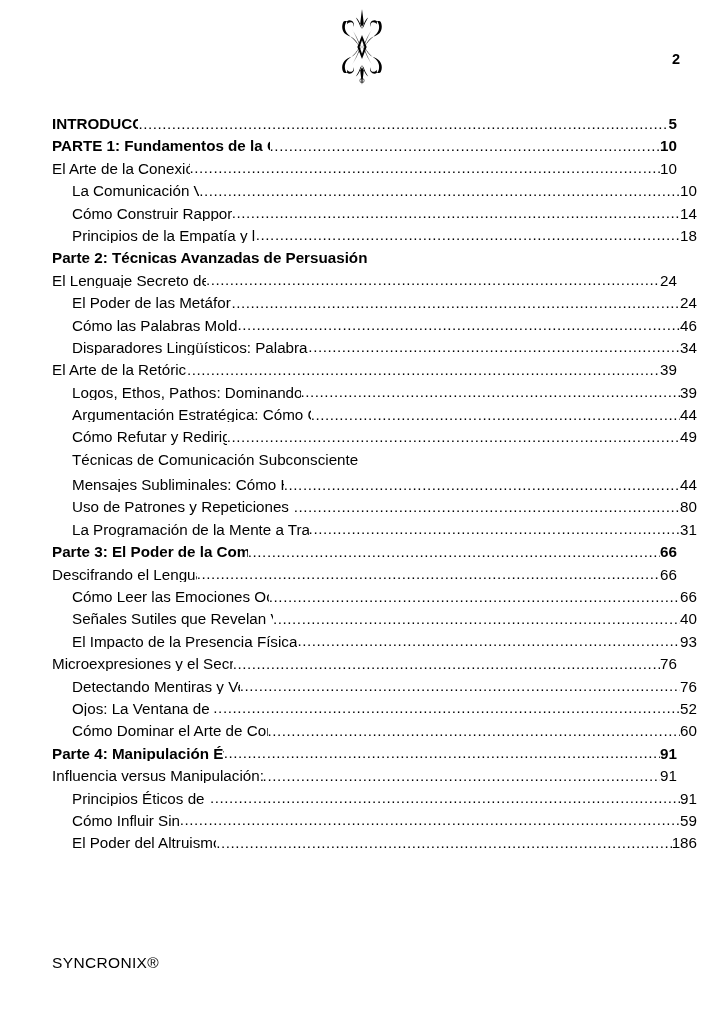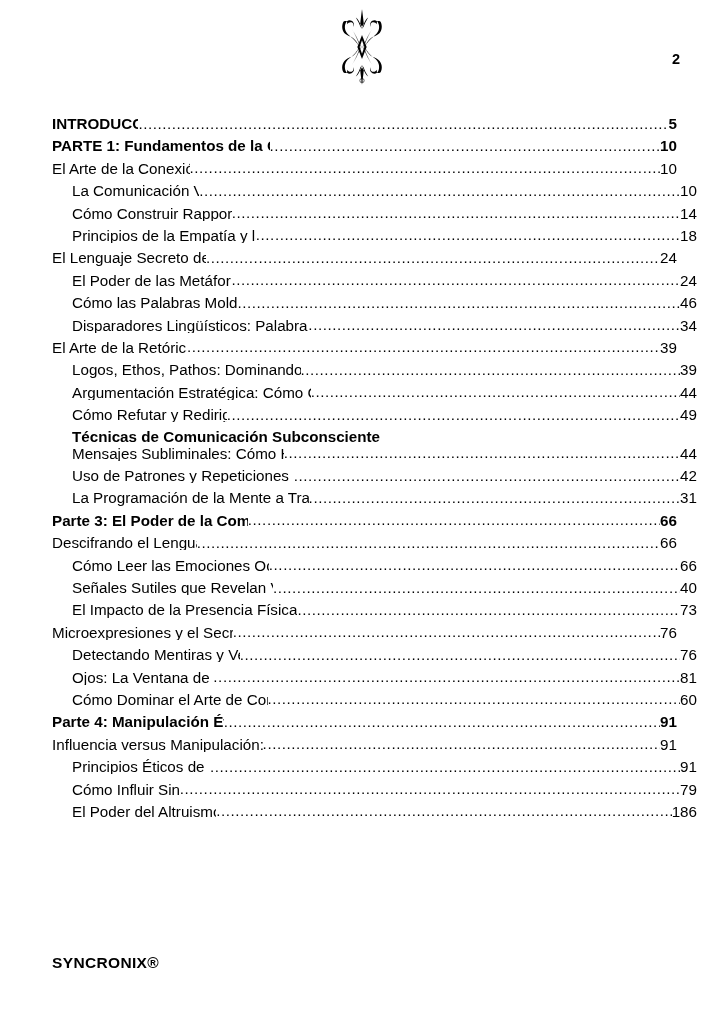--- a/index.html
+++ b/index.html
@@ -108,29 +108,29 @@
 
   
   .lvl-0 { margin-left: 0; }
   .lvl-1 { margin-left: 20px; }
 
   
   .bold .title,
   .bold .pnum { font-weight: bold; }
 
   
-  .tight { margin-bottom: 1px; font-weight: bold; }
+  .tight { margin-bottom: 10px; }
 
   
   .footer {
     position: absolute;
     left: 52px;
     bottom: 52px;
     font-size: 15.5px;
-    font-weight: bold;
+    font-weight: normal;
     letter-spacing: 0.35px;
   }
 </style>
 </head>
 <body>
 
 <div class="page">
 
   <div class="header">
     <div class="logo-wrap">
@@ -216,20 +216,23 @@
       <div class="toc-entry lvl-1">
         <span class="title">Cómo Construir Rapport en Segundos</span>
         <span class="leader" aria-hidden="true"></span>
         <span class="pnum">14</span>
       </div>
       <div class="toc-entry lvl-1">
         <span class="title">Principios de la Empatía y la Influencia Natural</span>
         <span class="leader" aria-hidden="true"></span>
         <span class="pnum">18</span>
       </div>
+      <div class="toc-entry lvl-0 bold no-leader">
+        <span class="title">Parte 2: Técnicas Avanzadas de Persuasión</span>
+      </div>
       <div class="toc-entry lvl-0">
         <span class="title">El Lenguaje Secreto de las Palabras</span>
         <span class="leader" aria-hidden="true"></span>
         <span class="pnum">24</span>
       </div>
       <div class="toc-entry lvl-1">
         <span class="title">El Poder de las Metáforas y Analogías</span>
         <span class="leader" aria-hidden="true"></span>
         <span class="pnum">24</span>
       </div>
@@ -267,21 +270,21 @@
         <span class="title">Técnicas de Comunicación Subconsciente</span>
       </div>
       <div class="toc-entry lvl-1">
         <span class="title">Mensajes Subliminales: Cómo Hablar con el Inconsciente</span>
         <span class="leader" aria-hidden="true"></span>
         <span class="pnum">44</span>
       </div>
       <div class="toc-entry lvl-1">
         <span class="title">Uso de Patrones y Repeticiones para Crear Ideas Irresistibles</span>
         <span class="leader" aria-hidden="true"></span>
-        <span class="pnum">42</span>
+        <span class="pnum">80</span>
       </div>
       <div class="toc-entry lvl-1">
         <span class="title">La Programación de la Mente a Través de la Comunicación Indirecta</span>
         <span class="leader" aria-hidden="true"></span>
         <span class="pnum">31</span>
       </div>
       <div class="toc-entry lvl-0 bold">
         <span class="title">Parte 3: El Poder de la Comunicación No-Verbal</span>
         <span class="leader" aria-hidden="true"></span>
         <span class="pnum">66</span>
@@ -297,36 +300,36 @@
         <span class="pnum">66</span>
       </div>
       <div class="toc-entry lvl-1">
         <span class="title">Señales Sutiles que Revelan Verdaderas Intenciones</span>
         <span class="leader" aria-hidden="true"></span>
         <span class="pnum">40</span>
       </div>
       <div class="toc-entry lvl-1">
         <span class="title">El Impacto de la Presencia Física y la Postura en la Persuasión</span>
         <span class="leader" aria-hidden="true"></span>
-        <span class="pnum">73</span>
+        <span class="pnum">93</span>
       </div>
       <div class="toc-entry lvl-0">
         <span class="title">Microexpresiones y el Secreto de las Miradas</span>
         <span class="leader" aria-hidden="true"></span>
         <span class="pnum">76</span>
       </div>
       <div class="toc-entry lvl-1">
         <span class="title">Detectando Mentiras y Verdades Ocultas</span>
         <span class="leader" aria-hidden="true"></span>
         <span class="pnum">76</span>
       </div>
       <div class="toc-entry lvl-1">
         <span class="title">Ojos: La Ventana de la Intención</span>
         <span class="leader" aria-hidden="true"></span>
-        <span class="pnum">81</span>
+        <span class="pnum">52</span>
       </div>
       <div class="toc-entry lvl-1">
         <span class="title">Cómo Dominar el Arte de Comunicar con la Mirada</span>
         <span class="leader" aria-hidden="true"></span>
         <span class="pnum">60</span>
       </div>
       <div class="toc-entry lvl-0 bold">
         <span class="title">Parte 4: Manipulación Ética e Influencia</span>
         <span class="leader" aria-hidden="true"></span>
         <span class="pnum">91</span>
@@ -337,21 +340,21 @@
         <span class="pnum">91</span>
       </div>
       <div class="toc-entry lvl-1">
         <span class="title">Principios Éticos de Persuasión</span>
         <span class="leader" aria-hidden="true"></span>
         <span class="pnum">91</span>
       </div>
       <div class="toc-entry lvl-1">
         <span class="title">Cómo Influir Sin Forzar</span>
         <span class="leader" aria-hidden="true"></span>
-        <span class="pnum">79</span>
+        <span class="pnum">59</span>
       </div>
       <div class="toc-entry lvl-1">
         <span class="title">El Poder del Altruismo Estratégico</span>
         <span class="leader" aria-hidden="true"></span>
         <span class="pnum">186</span>
       </div>
     </div>
 
   <div class="footer">SYNCRONIX®</div>
 

